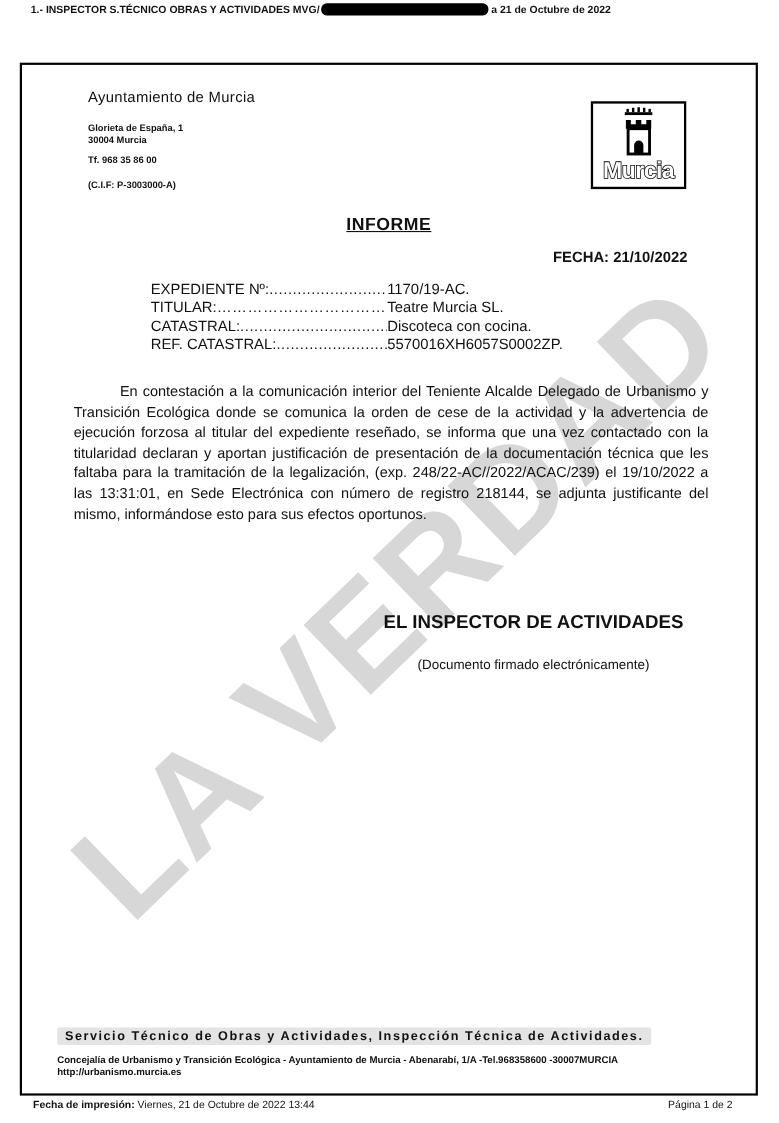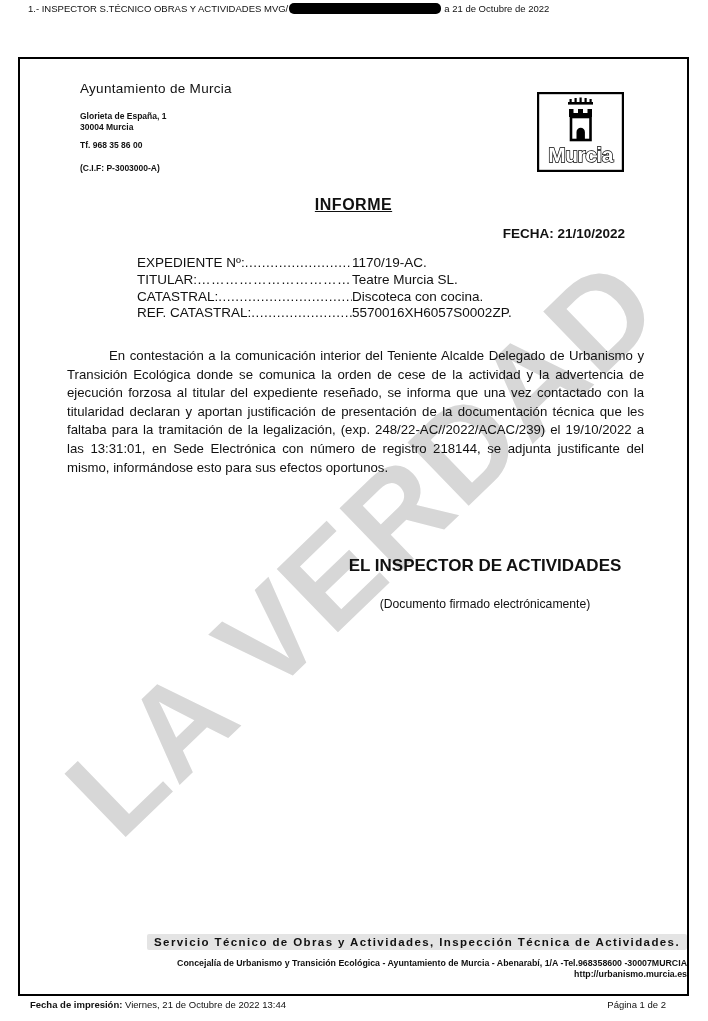--- a/index.html
+++ b/index.html
@@ -2,21 +2,21 @@
 <html><head>
 <meta charset="utf-8">
 <style>
   * { margin: 0; padding: 0; box-sizing: border-box; }
   html, body { width: 708px; height: 1021px; background: #ffffff; overflow: hidden; }
   body { font-family: "Liberation Sans", "DejaVu Sans", sans-serif; color: #111; position: relative; }
 
   
   .sig-header { position: absolute; left: 28px; top: 2px; }
   .firmado { font-weight: bold; font-size: 10px; letter-spacing: .2px; }
-  .sig-line { font-weight: normal; font-size: 9.5px; margin-top: 1px; white-space: nowrap; }
+  .sig-line { font-weight: bold; font-size: 9.5px; margin-top: 1px; white-space: nowrap; }
   .redaction { display: inline-block; width: 152px; height: 11px; background: #000;
                border-radius: 5px; vertical-align: middle; margin: 0 3px 2px 1px; }
 
   
   .page { position: absolute; left: 18px; top: 57px; width: 671px; height: 939px;
           border: 2px solid #000; background: #fff; overflow: hidden; }
   .page-content { position: relative; z-index: 1; width: 100%; height: 100%; }
 
   
   .watermark { position: absolute; left: 342px; top: 488px; z-index: 0;
@@ -55,21 +55,21 @@
                  font-size: 13.2px; line-height: 18.6px; text-align: justify;
                  text-indent: 42px; }
 
   
   .signature-title { position: absolute; left: 300px; top: 497px; width: 330px;
                      text-align: center; font-size: 17px; font-weight: bold; }
   .signature-note { position: absolute; left: 300px; top: 538px; width: 330px;
                     text-align: center; font-size: 12.2px; }
 
   
-  .page-footer { position: absolute; left: 0; bottom: 15px; width: 100%; text-align: right; }
+  .page-footer { position: absolute; left: 0; bottom: 15px; width: 100%; text-align: left; padding-left: 32px; }
   .service-line { display: inline-block; background: #e4e4e4; padding: 2px 7px;
                   font-size: 11.5px; font-weight: bold; letter-spacing: 1.4px;
                   border-radius: 2px; }
   .footer-address { margin-top: 8px; font-size: 8.8px; font-weight: bold; }
   .footer-url { margin-top: 1px; font-size: 8.8px; font-weight: bold; }
 
   
   .print-bar { position: absolute; left: 30px; right: 42px; top: 999px;
                display: flex; justify-content: space-between; font-size: 9.5px; }
   .print-date-label { font-weight: bold; }

